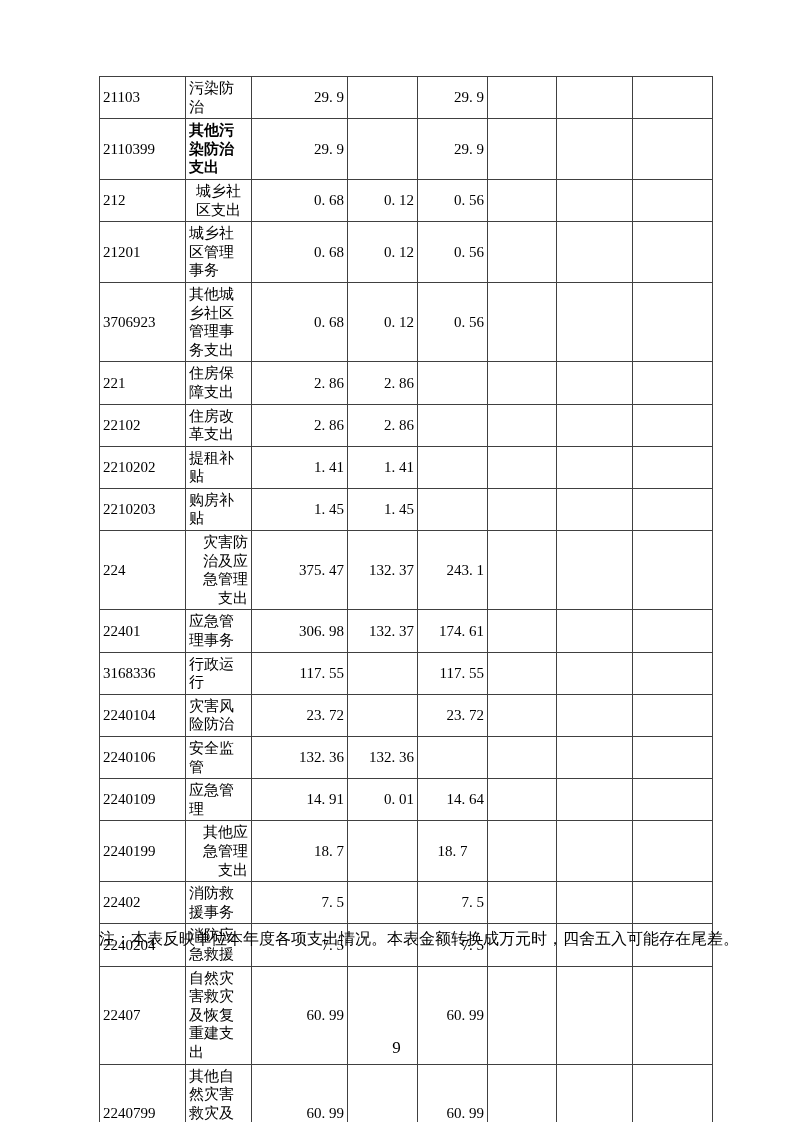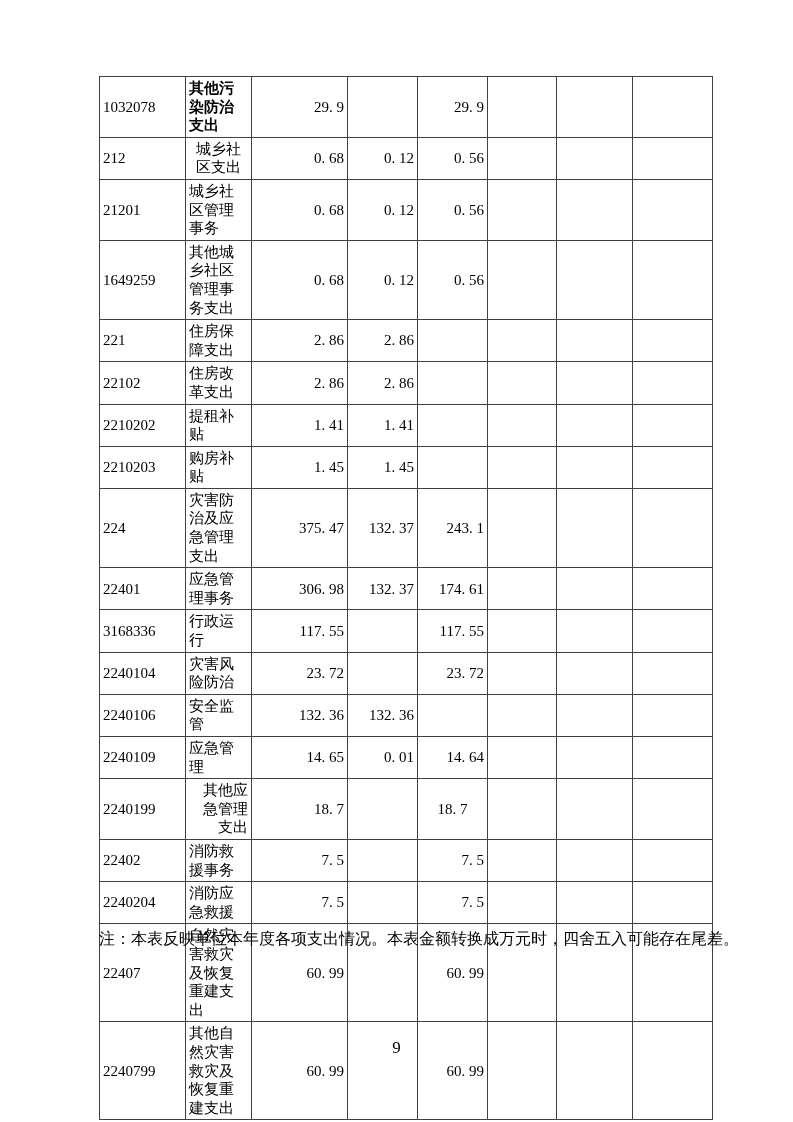--- a/index.html
+++ b/index.html
@@ -63,21 +63,31 @@
         <col style="width: 66px;">
         <col style="width: 96px;">
         <col style="width: 70px;">
         <col style="width: 70px;">
         <col style="width: 69px;">
         <col style="width: 76px;">
         <col style="width: 80px;">
       </colgroup>
     <tbody id="table-body">
         <tr>
-          <td class="code" style="border-color: rgb(64, 64, 64);">1032078</td>
+          <td class="code" style="border-color: rgb(64, 64, 64);">21103</td>
+          <td class="name" style="border-color: rgb(64, 64, 64);">污染防治</td>
+          <td class="num" style="border-color: rgb(64, 64, 64);">29. 9</td>
+          <td class="num" style="border-color: rgb(64, 64, 64);"></td>
+          <td class="num" style="border-color: rgb(64, 64, 64);">29. 9</td>
+          <td class="num" style="border-color: rgb(64, 64, 64);"></td>
+          <td class="num" style="border-color: rgb(64, 64, 64);"></td>
+          <td class="num" style="border-color: rgb(64, 64, 64);"></td>
+        </tr>
+        <tr>
+          <td class="code" style="border-color: rgb(64, 64, 64);">2110399</td>
           <td class="name" style="border-color: rgb(64, 64, 64); font-weight: bold;">其他污染防治支出</td>
           <td class="num" style="border-color: rgb(64, 64, 64);">29. 9</td>
           <td class="num" style="border-color: rgb(64, 64, 64);"></td>
           <td class="num" style="border-color: rgb(64, 64, 64);">29. 9</td>
           <td class="num" style="border-color: rgb(64, 64, 64);"></td>
           <td class="num" style="border-color: rgb(64, 64, 64);"></td>
           <td class="num" style="border-color: rgb(64, 64, 64);"></td>
         </tr>
         <tr>
           <td class="code" style="border-color: rgb(64, 64, 64);">212</td>
@@ -93,21 +103,21 @@
           <td class="code" style="border-color: rgb(64, 64, 64);">21201</td>
           <td class="name" style="border-color: rgb(64, 64, 64);">城乡社区管理事务</td>
           <td class="num" style="border-color: rgb(64, 64, 64);">0. 68</td>
           <td class="num" style="border-color: rgb(64, 64, 64);">0. 12</td>
           <td class="num" style="border-color: rgb(64, 64, 64);">0. 56</td>
           <td class="num" style="border-color: rgb(64, 64, 64);"></td>
           <td class="num" style="border-color: rgb(64, 64, 64);"></td>
           <td class="num" style="border-color: rgb(64, 64, 64);"></td>
         </tr>
         <tr>
-          <td class="code" style="border-color: rgb(64, 64, 64);">1649259</td>
+          <td class="code" style="border-color: rgb(64, 64, 64);">3706923</td>
           <td class="name" style="border-color: rgb(64, 64, 64);">其他城乡社区管理事务支出</td>
           <td class="num" style="border-color: rgb(64, 64, 64);">0. 68</td>
           <td class="num" style="border-color: rgb(64, 64, 64);">0. 12</td>
           <td class="num" style="border-color: rgb(64, 64, 64);">0. 56</td>
           <td class="num" style="border-color: rgb(64, 64, 64);"></td>
           <td class="num" style="border-color: rgb(64, 64, 64);"></td>
           <td class="num" style="border-color: rgb(64, 64, 64);"></td>
         </tr>
         <tr>
           <td class="code" style="border-color: rgb(64, 64, 64);">221</td>
@@ -144,21 +154,21 @@
           <td class="name" style="border-color: rgb(64, 64, 64);">购房补贴</td>
           <td class="num" style="border-color: rgb(64, 64, 64);">1. 45</td>
           <td class="num" style="border-color: rgb(64, 64, 64);">1. 45</td>
           <td class="num" style="border-color: rgb(64, 64, 64);"></td>
           <td class="num" style="border-color: rgb(64, 64, 64);"></td>
           <td class="num" style="border-color: rgb(64, 64, 64);"></td>
           <td class="num" style="border-color: rgb(64, 64, 64);"></td>
         </tr>
         <tr>
           <td class="code" style="border-color: rgb(64, 64, 64);">224</td>
-          <td class="name" style="border-color: rgb(64, 64, 64);">灾害防治及应急管理支出</td>
+          <td class="name" style="border-color: rgb(64, 64, 64); text-align: right;">灾害防治及应急管理支出</td>
           <td class="num" style="border-color: rgb(64, 64, 64);">375. 47</td>
           <td class="num" style="border-color: rgb(64, 64, 64);">132. 37</td>
           <td class="num" style="border-color: rgb(64, 64, 64);">243. 1</td>
           <td class="num" style="border-color: rgb(64, 64, 64);"></td>
           <td class="num" style="border-color: rgb(64, 64, 64);"></td>
           <td class="num" style="border-color: rgb(64, 64, 64);"></td>
         </tr>
         <tr>
           <td class="code" style="border-color: rgb(64, 64, 64);">22401</td>
           <td class="name" style="border-color: rgb(64, 64, 64);">应急管理事务</td>
@@ -195,21 +205,21 @@
           <td class="num" style="border-color: rgb(64, 64, 64);">132. 36</td>
           <td class="num" style="border-color: rgb(64, 64, 64);">132. 36</td>
           <td class="num" style="border-color: rgb(64, 64, 64);"></td>
           <td class="num" style="border-color: rgb(64, 64, 64);"></td>
           <td class="num" style="border-color: rgb(64, 64, 64);"></td>
           <td class="num" style="border-color: rgb(64, 64, 64);"></td>
         </tr>
         <tr>
           <td class="code" style="border-color: rgb(64, 64, 64);">2240109</td>
           <td class="name" style="border-color: rgb(64, 64, 64);">应急管理</td>
-          <td class="num" style="border-color: rgb(64, 64, 64);">14. 65</td>
+          <td class="num" style="border-color: rgb(64, 64, 64);">14. 91</td>
           <td class="num" style="border-color: rgb(64, 64, 64);">0. 01</td>
           <td class="num" style="border-color: rgb(64, 64, 64);">14. 64</td>
           <td class="num" style="border-color: rgb(64, 64, 64);"></td>
           <td class="num" style="border-color: rgb(64, 64, 64);"></td>
           <td class="num" style="border-color: rgb(64, 64, 64);"></td>
         </tr>
         <tr>
           <td class="code" style="border-color: rgb(64, 64, 64);">2240199</td>
           <td class="name" style="border-color: rgb(64, 64, 64); text-align: right;">其他应急管理支出</td>
           <td class="num" style="border-color: rgb(64, 64, 64);">18. 7</td>

